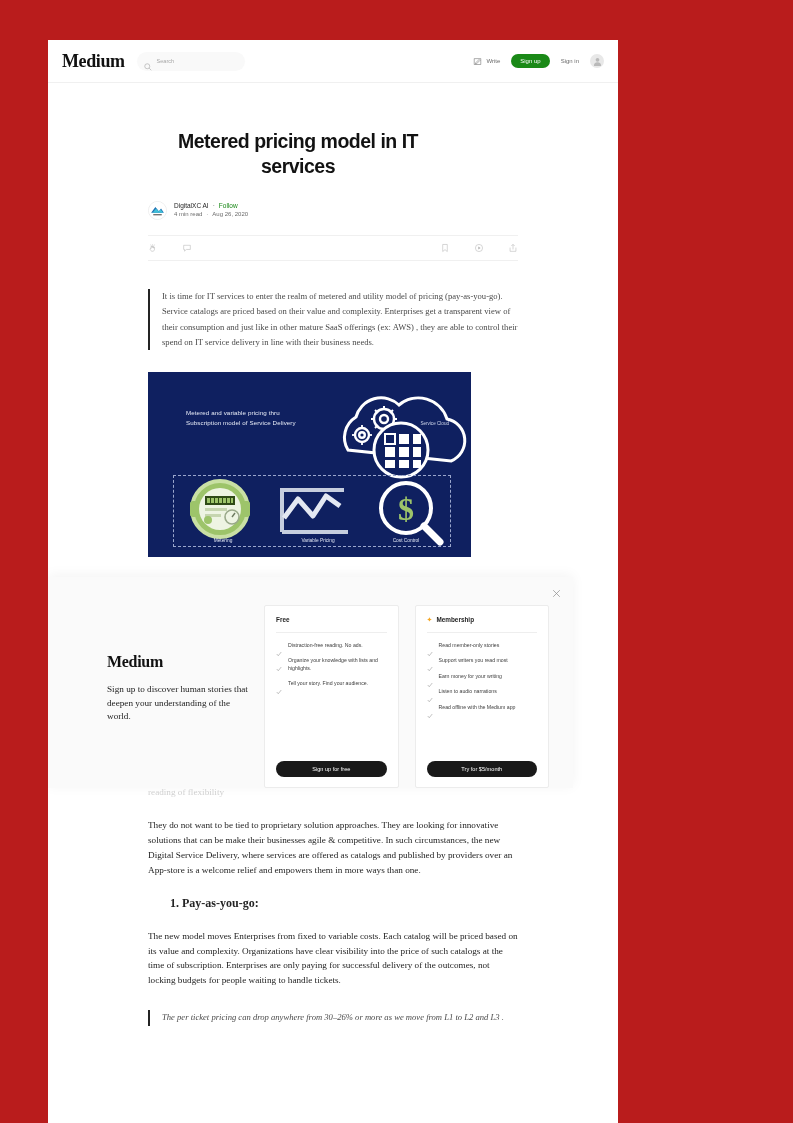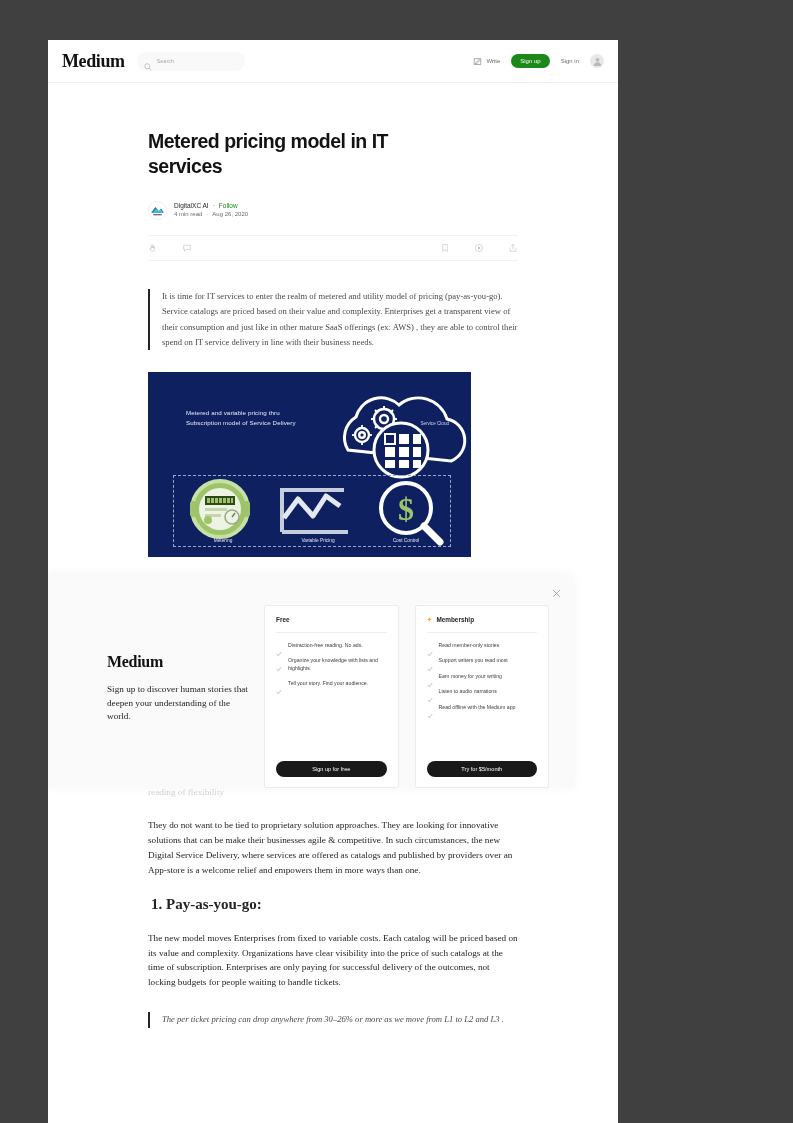--- a/index.html
+++ b/index.html
@@ -5,21 +5,21 @@
   * { box-sizing: border-box; margin: 0; padding: 0; }
   html, body {
     width: 793px; height: 1123px;
     background: #f2f2f2;
     font-family: "Liberation Sans", sans-serif;
     overflow: hidden;
   }
   .page {
     position: relative;
     width: 793px; height: 1123px;
-    background: #404040;
+    background: #b91c1c;
     padding-left: 24px;
   }
   .sheet {
     position: absolute;
     left: 48px; top: 40px;
     width: 570px; height: 1083px;
     background: #ffffff;
     overflow: hidden;
   }
 
@@ -76,20 +76,21 @@
   .article { padding: 0 100px 0 100px; }
   .title {
     font-family: "Liberation Sans", sans-serif;
     font-size: 19.5px;
     font-weight: 700;
     line-height: 1.26;
     letter-spacing: -0.5px;
     color: #121212;
     margin-top: 46px;
     max-width: 300px;
+    text-align: center;
   }
   .byline { display: flex; align-items: flex-start; gap: 7px; margin-top: 23px; }
   .pub-avatar {
     width: 19px; height: 19px; border-radius: 50%;
     background: #ffffff;
     border: 1px solid #eee;
     overflow: hidden; flex: none;
     display: flex; align-items: center; justify-content: center;
   }
   .byline-lines { display: flex; flex-direction: column; gap: 2px; padding-top: 1px; }
@@ -125,23 +126,24 @@
     font-family: "Liberation Serif", serif;
     font-size: 8.6px;
     line-height: 1.78;
     color: #4a4a4a;
   }
   p.para { margin-top: 18px; }
   a.inlink { color: #242424; text-decoration: underline; }
   .olist { margin-top: 18px; padding-left: 18px; }
   .olist li {
     font-family: "Liberation Serif", serif;
-    font-size: 15px;
+    font-size: 12px;
     font-weight: 700;
     color: #242424;
+    margin-left: 16px;
   }
   .quote2 {
     margin-top: 22px;
     border-left: 2px solid #242424;
     padding-left: 12px;
     font-family: "Liberation Serif", serif;
     font-style: italic;
     font-size: 8.6px;
     line-height: 1.78;
     color: #4a4a4a;

